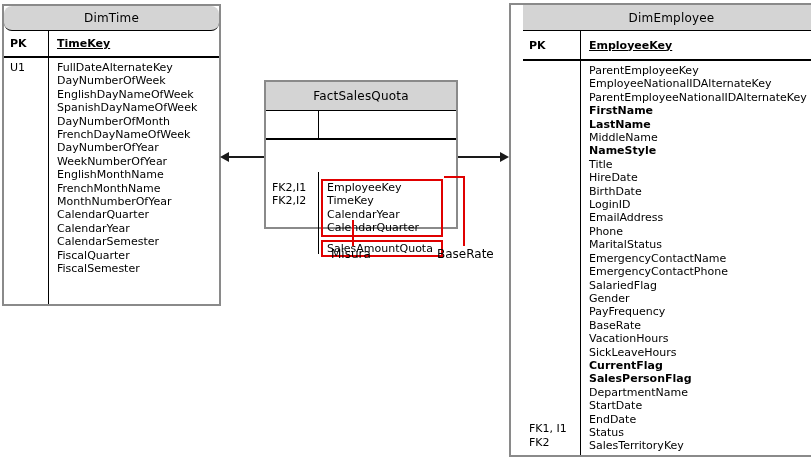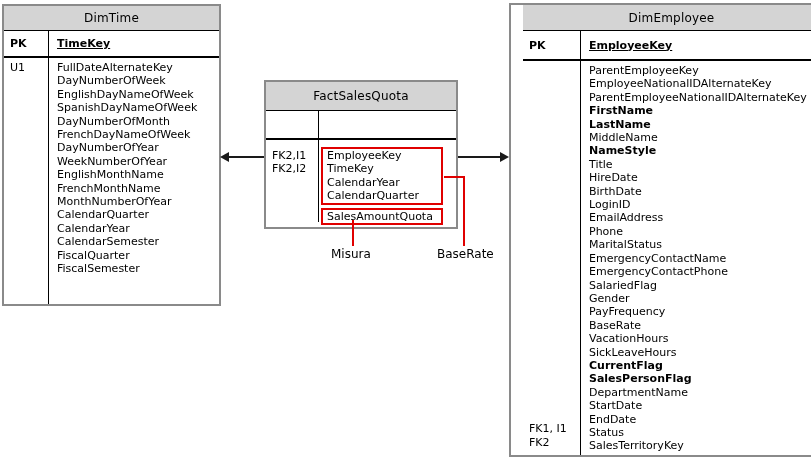--- a/index.html
+++ b/index.html
@@ -26,31 +26,31 @@
   .cell-left{flex:0 0 auto;border-right:1px solid #000;padding:3px 4px 3px 6px;box-sizing:border-box;}
   .cell-right{flex:1 1 auto;padding:3px 0 3px 8px;box-sizing:border-box;}
   .pk-label{font-weight:bold;}
   .pk-key{font-weight:bold;text-decoration:underline;}
   .attr-row{line-height:13.4px;white-space:nowrap;}
   .attr-row.bold{font-weight:bold;}
   .leftcol-stack{display:flex;flex-direction:column;justify-content:flex-end;}
 
   
   .t-dimtime{left:2px;top:4px;width:215px;height:298px;}
-  .t-dimtime .er-header{height:24px;}
+  .t-dimtime .er-header{height:24px;border-radius:8px;}
   .t-dimtime .er-pkrow{height:25px;}
   .t-dimtime .cell-left{width:45px;}
   .t-dimtime .er-body{height:246px;}
 
   
   .t-fact{left:264px;top:80px;width:190px;height:145px;}
   .t-fact .er-header{height:28px;}
   .t-fact .er-emptyrow{height:27px;border-bottom:2px solid #000;}
   .t-fact .er-emptyrow .cell-left,.t-fact .er-body .cell-left{width:53px;}
-  .t-fact .er-body{height:82px;}
+  .t-fact .er-body{height:82px;margin-top:32px;}
   .t-fact .er-body .cell-left{padding-top:9px;}
   .t-fact .er-body .cell-right{padding:7px 0 0 2px;}
   .redbox{border:2px solid var(--callout-red);width:118px;box-sizing:content-box;}
   .redbox .attr-row{padding-left:4px;}
   .redbox.measure{margin-top:3px;}
 
   
   .t-dimemployee{left:509px;top:3px;width:297px;height:450px;padding-left:12px;}
   .t-dimemployee .er-header{height:25px;}
   .t-dimemployee .er-pkrow{height:28px;}

